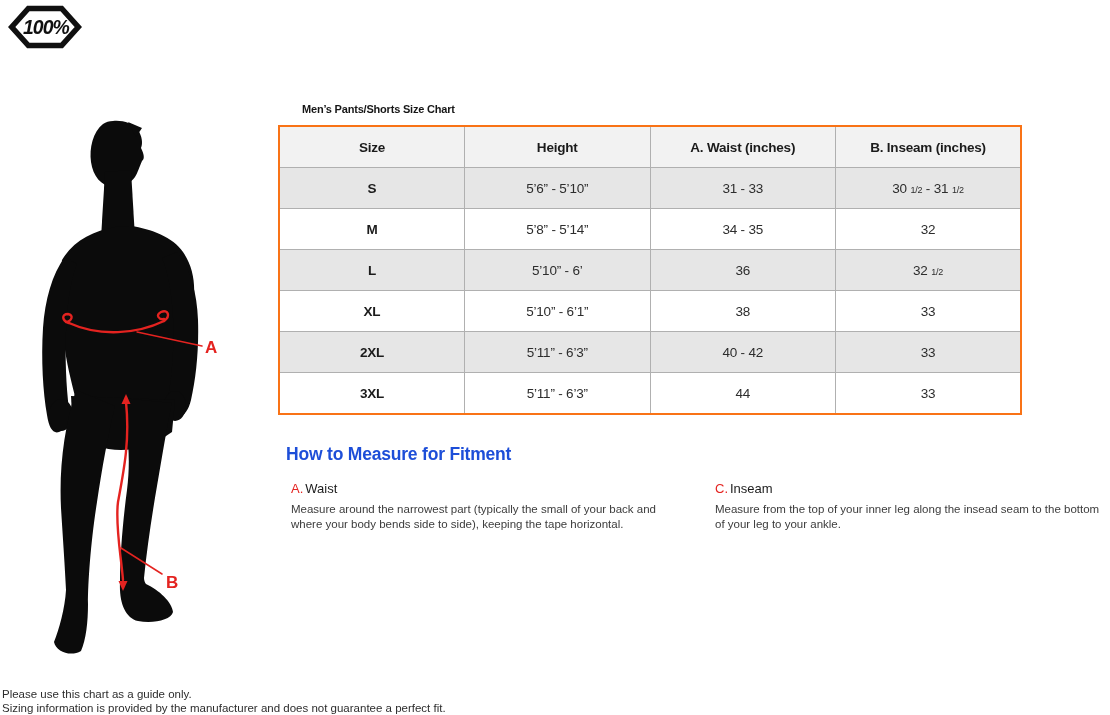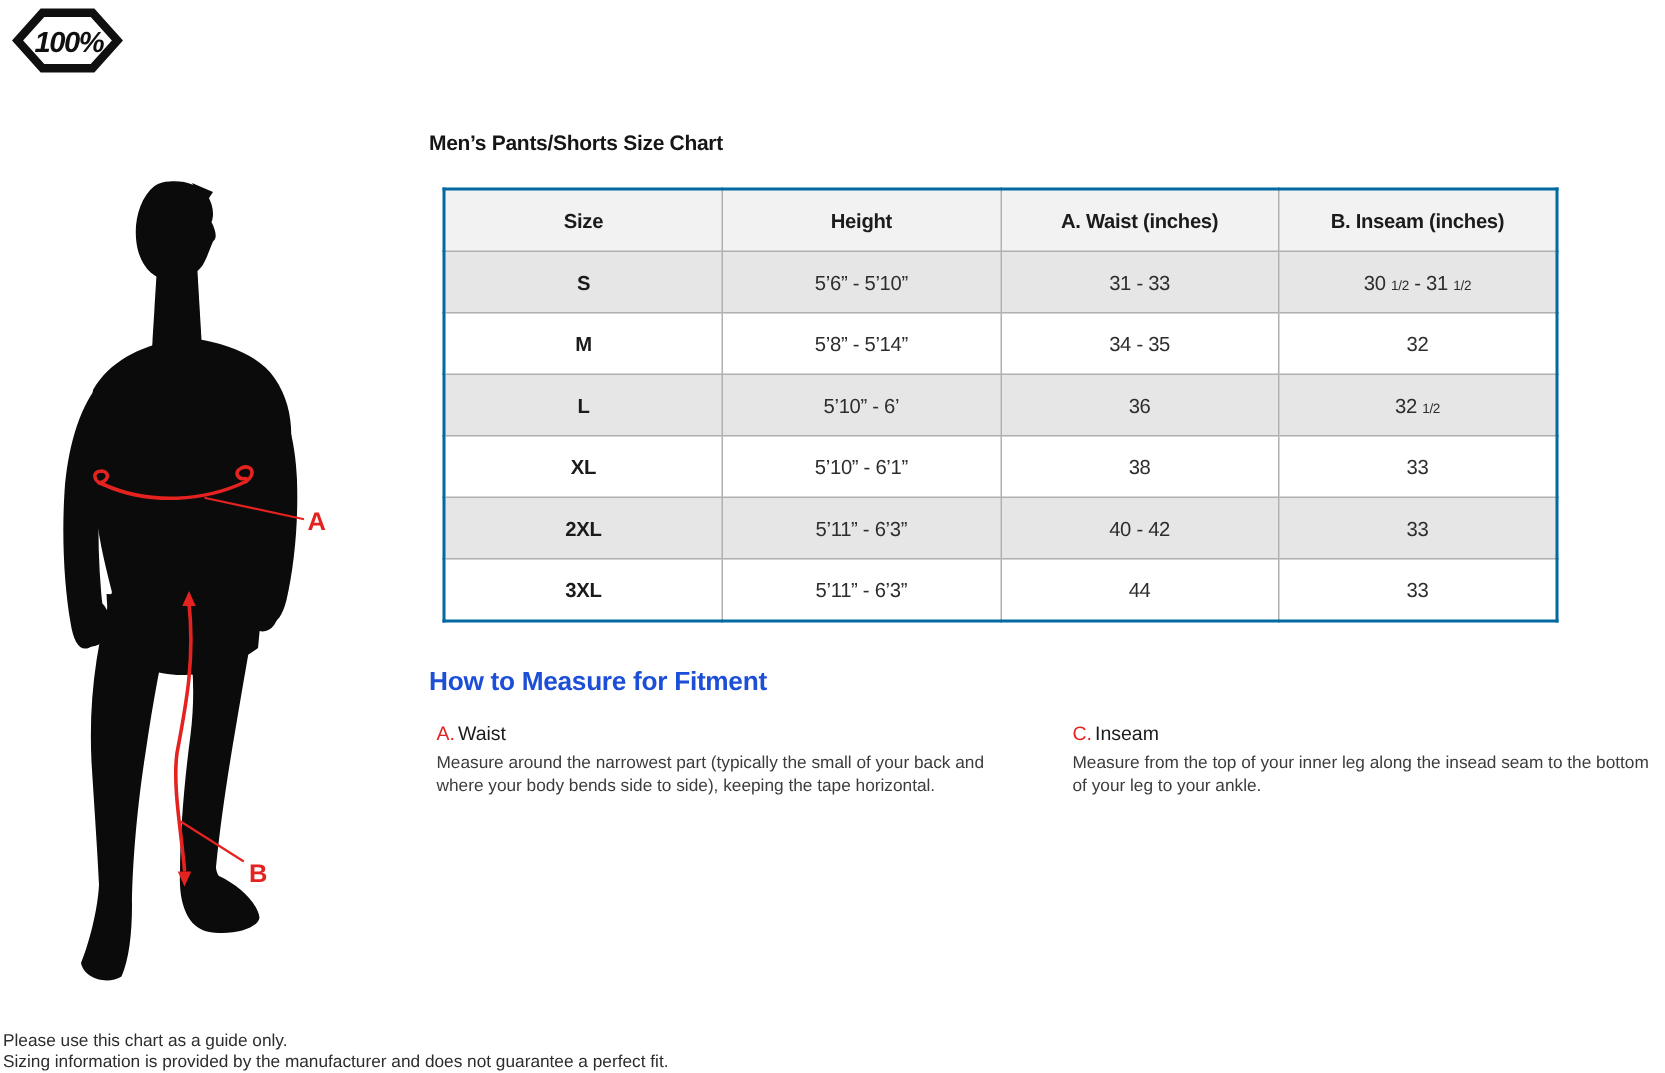--- a/index.html
+++ b/index.html
@@ -21,26 +21,26 @@
   .sil { fill:#0b0b0b; }
   .redline { stroke:#e42320; fill:none; stroke-width:2.4; stroke-linecap:round; }
   .redlead { stroke:#e42320; fill:none; stroke-width:1.5; stroke-linecap:round; }
   .redfill { fill:#e42320; stroke:none; }
   .ann-label {
     font-family:"Liberation Sans", sans-serif; font-weight:bold; font-size:17px; fill:#e42320;
   }
 
   
   .chart-title {
-    position:absolute; left:286px; top:87px; margin:0;
-    font-size:14px; font-weight:bold; color:#161616; letter-spacing:-0.2px;
+    position:absolute; left:286px; top:87px; margin:16px;
+    font-size:11px; font-weight:bold; color:#161616; letter-spacing:-0.2px;
   }
   .size-table {
-    position:absolute; left:295px; top:125px; width:744px;
-    border-collapse:collapse; table-layout:fixed; border:2px solid #0369a1;
+    position:absolute; left:278px; top:125px; width:744px;
+    border-collapse:collapse; table-layout:fixed; border:2px solid #f97316;
   }
   .size-table th, .size-table td {
     border:1px solid #b0b0b0; height:40px; padding:0;
     text-align:center; vertical-align:middle;
     font-size:13.5px; color:#2d2d2d; letter-spacing:-0.2px;
   }
   .size-table thead th { background:#f2f2f2; font-weight:bold; color:#1b1b1b; }
   .size-table tbody tr:nth-child(odd)  { background:#e6e6e6; }
   .size-table tbody tr:nth-child(even) { background:#ffffff; }
   .size-table td.c-size { font-weight:bold; color:#1b1b1b; }

